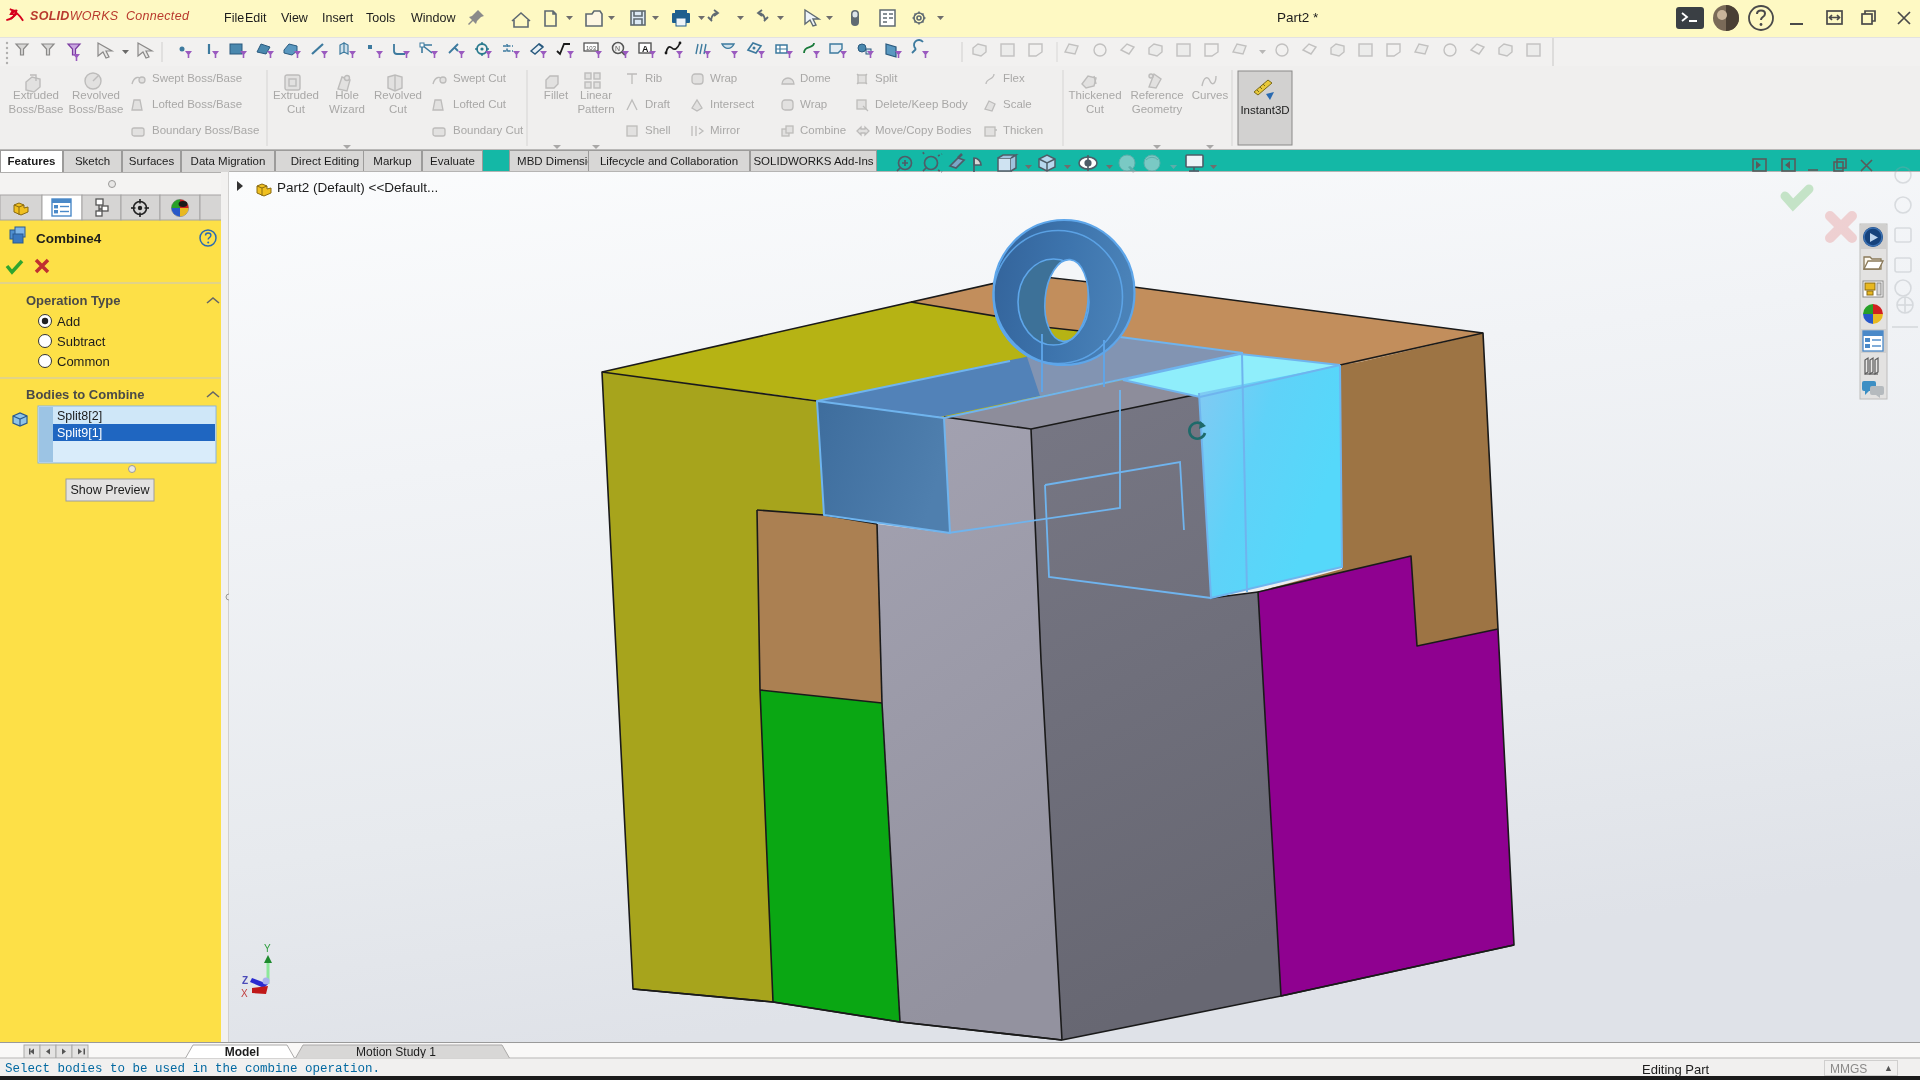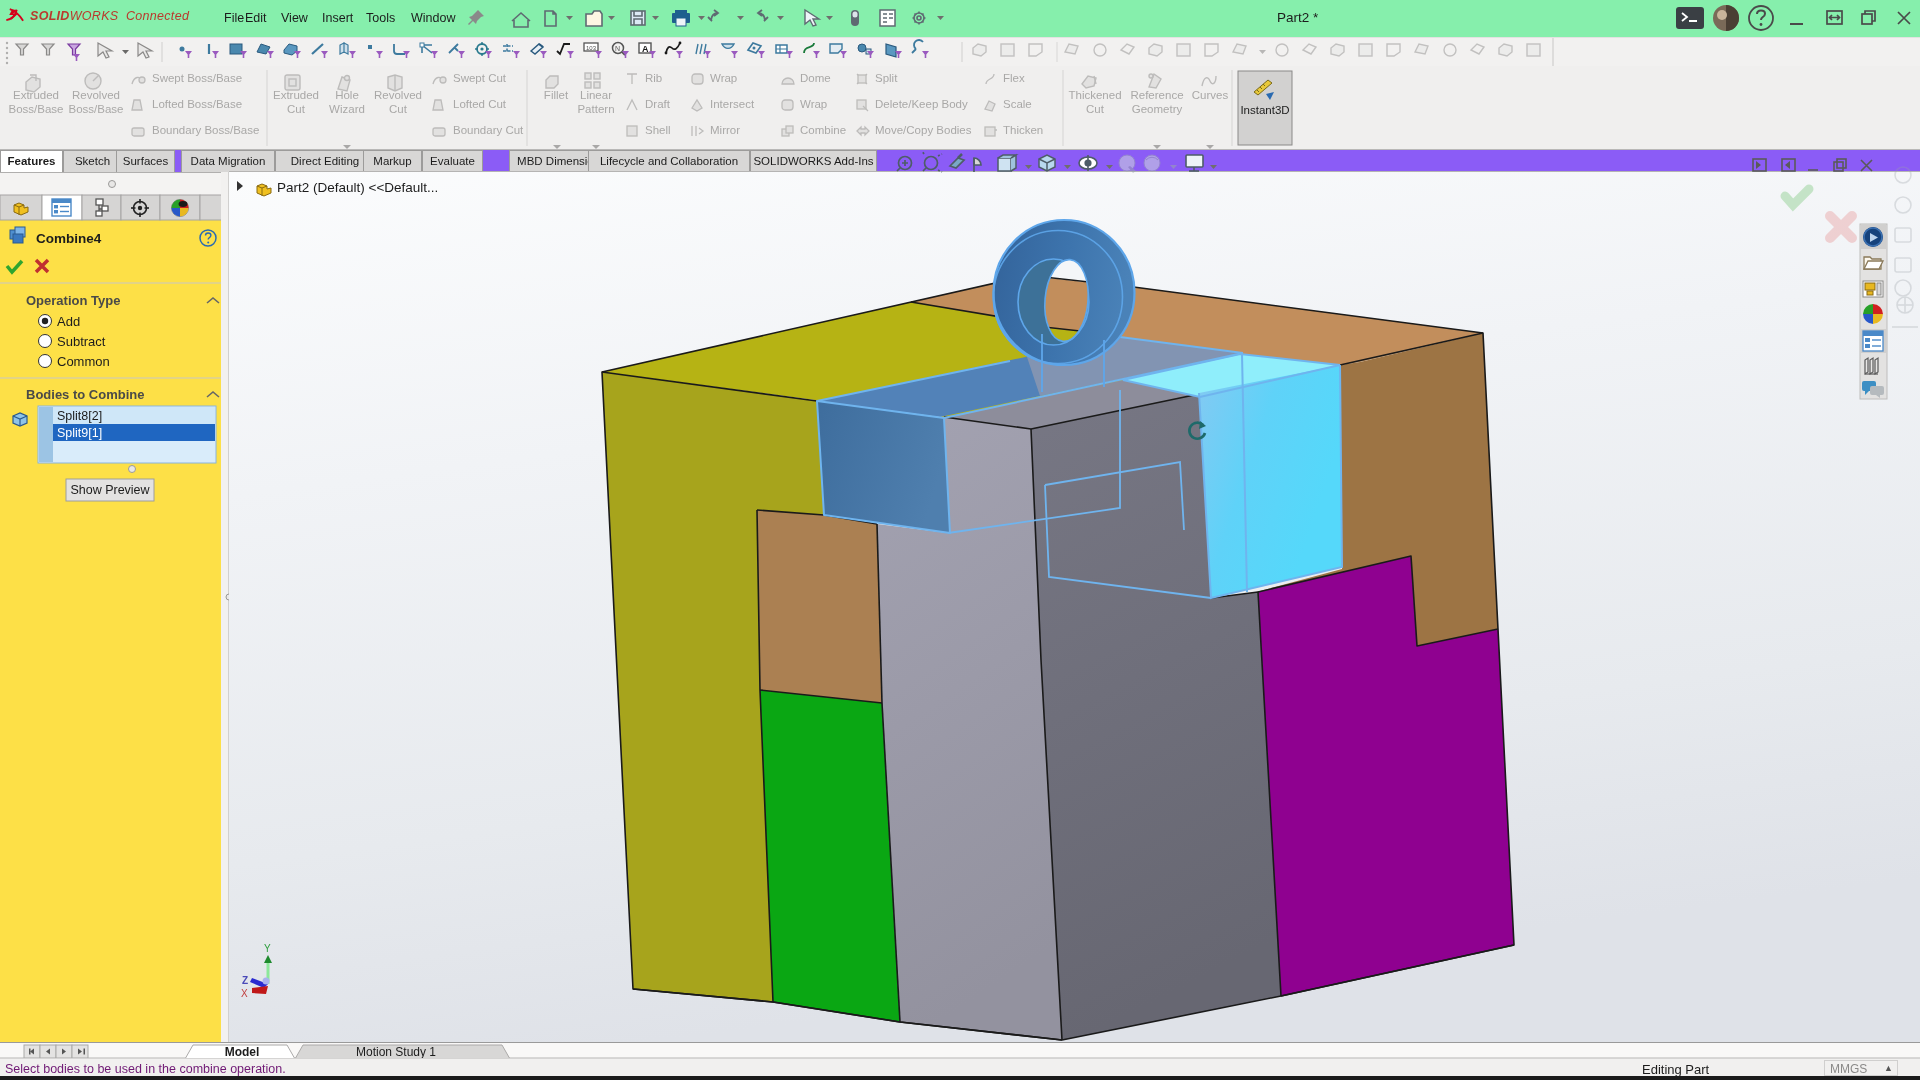--- a/index.html
+++ b/index.html
@@ -1,22 +1,22 @@
 <!DOCTYPE html>
 <html><head>
 <meta charset="utf-8">
 <style>
   * { margin:0; padding:0; box-sizing:border-box; }
   svg text { font-family:"Liberation Sans", sans-serif; }
   html,body { width:1920px; height:1080px; overflow:hidden; font-family:"Liberation Sans", sans-serif; background:#fff; }
   .abs { position:absolute; }
-  #titlebar { position:absolute; left:0; top:0; width:1920px; height:37px; background:#86efac; }
+  #titlebar { position:absolute; left:0; top:0; width:1920px; height:37px; background:#fef9c3; }
   #toolbar2 { position:absolute; left:0; top:37px; width:1920px; height:29px; background:#f2f1f0; border-top:1px solid #e3e2e1;}
   #ribbon { position:absolute; left:0; top:66px; width:1920px; height:84px; background:#f0efee; border-bottom:1px solid #b9b8b7; }
-  #tabrow { position:absolute; left:0; top:150px; width:1920px; height:22px; background:#8b5cf6; }
+  #tabrow { position:absolute; left:0; top:150px; width:1920px; height:22px; background:#14b8a6; }
   #viewport { position:absolute; left:229px; top:150px; width:1691px; height:892px; }
   #panel { position:absolute; left:0; top:172px; width:277px; height:870px; background:#fde047; }
   #bottomtabs { position:absolute; left:0; top:1042px; width:1920px; height:16px; background:#f9f8f7; border-top:1px solid #9a9a9a; border-bottom:1px solid #d8d7d6;padding-left:20px; }
   #statusbar { position:absolute; left:0; top:1058px; width:1920px; height:18px; background:#f1f0ef; border-top:1px solid #d5d4d3; }
   #bottomedge { position:absolute; left:0; top:1076px; width:1920px; height:4px; background:#1b1b1b; }
   .menu { position:absolute; top:11px; font-size:12.5px; color:#1c1c1c; }
   .tab { position:absolute; top:0; height:22px; background:#d8d7d6; border:1px solid #9c9b9a; border-bottom:none; font-size:11.5px; color:#1c1c1c; text-align:center; line-height:21px; }
   .tab.active { background:#fff; font-weight:bold; }
 </style>
 </head>
@@ -515,21 +515,21 @@
     <path d="M5 12 l2 2 M8 9 l2 2 M11 6 l2 2" stroke="#7a6a1a" stroke-width="1"></path>
     <path d="M14 16 l8 -2 -4 8 z" fill="#2a6ab0"></path>
   </g>
   <text x="1265" y="48" font-size="11.5" fill="#1c1c1c" text-anchor="middle">Instant3D</text>
 </svg>
 </div>
 
 <div id="tabrow">
   <div class="tab active" style="left:0;width:63px;">Features</div>
   <div class="tab" style="left:63px;width:59px;">Sketch</div>
-  <div class="tab" style="left:116px;width:59px;">Surfaces</div>
+  <div class="tab" style="left:122px;width:59px;">Surfaces</div>
   <div class="tab" style="left:181px;width:94px;">Data Migration</div>
   <div class="tab" style="left:275px;width:100px;">Direct Editing</div>
   <div class="tab" style="left:363px;width:59px;">Markup</div>
   <div class="tab" style="left:422px;width:61px;">Evaluate</div>
   <div class="tab" style="left:483px;width:105px;margin-left:26px;">MBD Dimensions</div>
   <div class="tab" style="left:588px;width:162px;">Lifecycle and Collaboration</div>
   <div class="tab" style="left:750px;width:127px;">SOLIDWORKS Add-Ins</div>
 </div>
 
 <div id="panel">
@@ -915,19 +915,19 @@
       <path d="M78 4.5 l4 3 -4 3 z"></path>
         <rect x="83.5" y="4.5" width="1.5" height="6"></rect>
     </g>
     <path d="M185 15 l8 -14 h94 l8 14 z" fill="#fff" stroke="#aaa9a8"></path>
     <path d="M295 15 l8 -14 h199 l8 14 z" fill="#d8d7d6" stroke="#aaa9a8"></path>
     <text x="242" y="12" font-size="12" font-weight="bold" fill="#1c1c1c" text-anchor="middle">Model</text>
     <text x="396" y="12" font-size="12" fill="#1c1c1c" text-anchor="middle">Motion Study 1</text>
   </svg>
 </div>
 <div id="statusbar">
-  <div class="abs" style="left:5px;top:3px;font-size:12.5px;color:#701a75;">Select bodies to be used in the combine operation.</div>
+  <div class="abs" style="left:5px;top:3px;font-size:12.5px;color:#0369a1;font-family:Liberation Mono, monospace;">Select bodies to be used in the combine operation.</div>
   <div class="abs" style="left:1642px;top:3px;font-size:13px;color:#1c1c1c;">Editing Part</div>
   <div class="abs" style="left:1824px;top:1px;width:74px;height:16px;border:1px solid #d0cfce;"></div>
   <div class="abs" style="left:1830px;top:3px;font-size:12px;color:#8a8988;">MMGS</div>
   <div class="abs" style="left:1884px;top:4px;font-size:9px;color:#555;">▲</div>
 </div>
 <div id="bottomedge"></div>
 
 </body></html>

